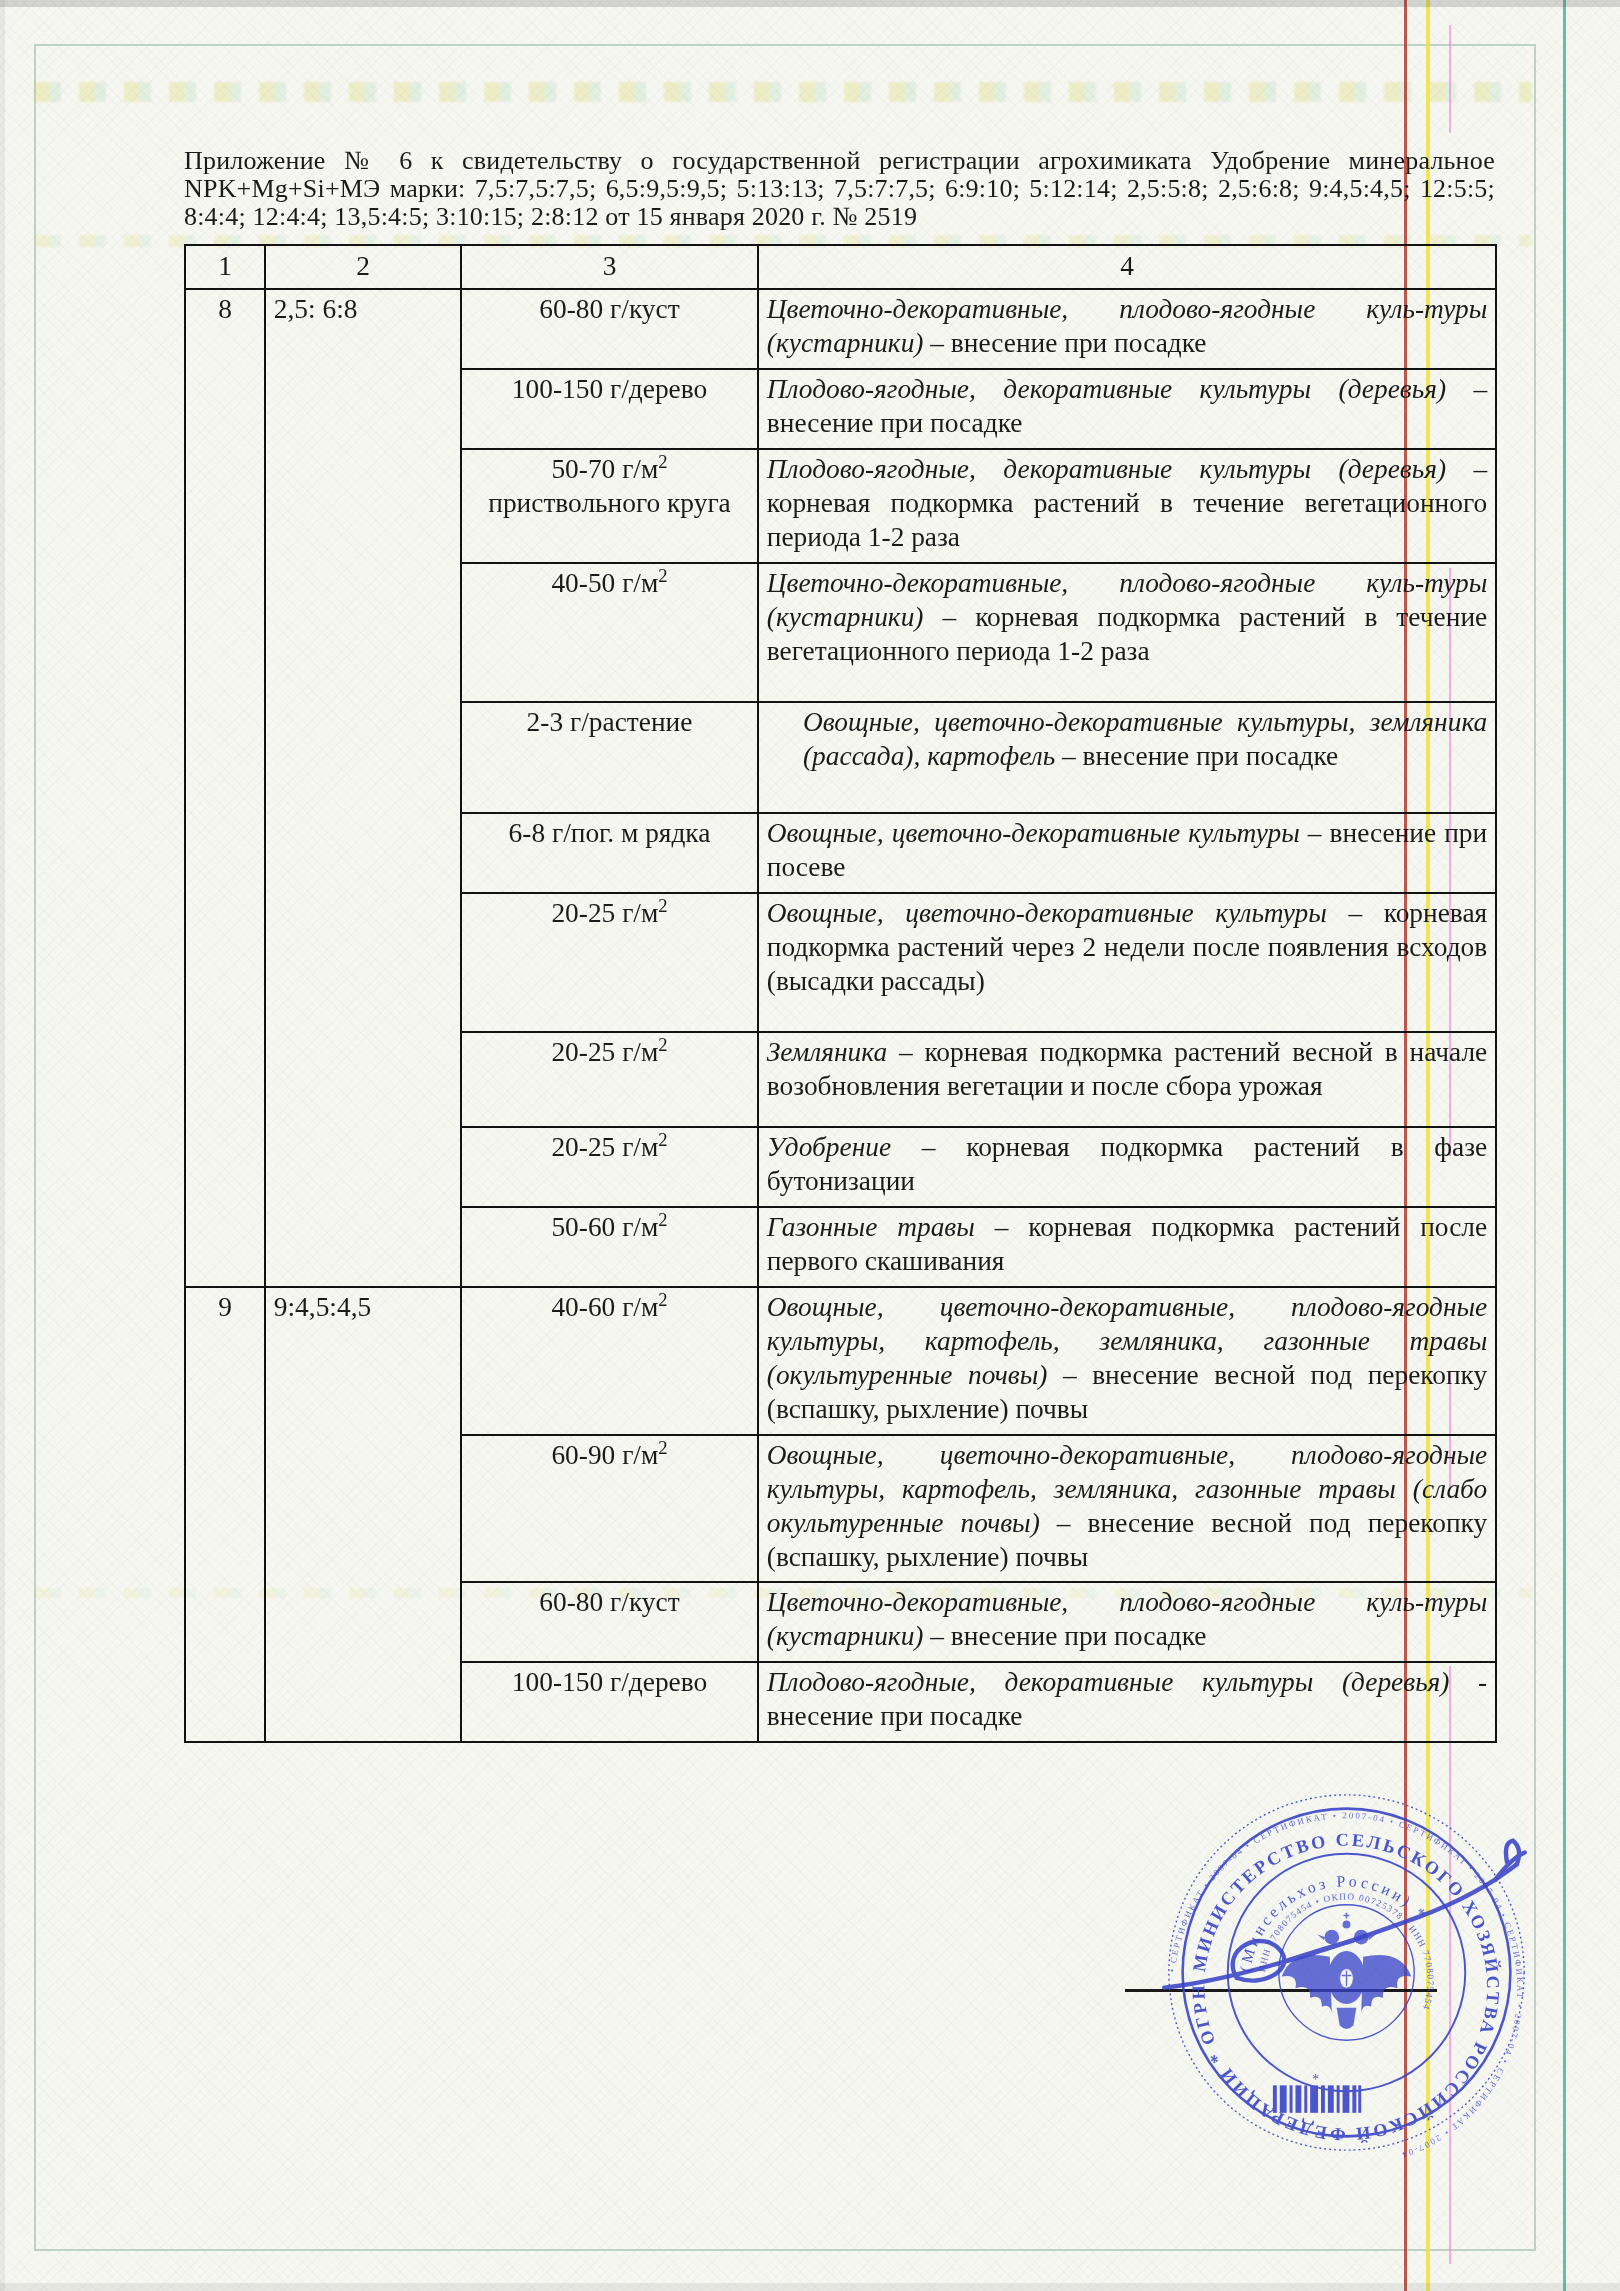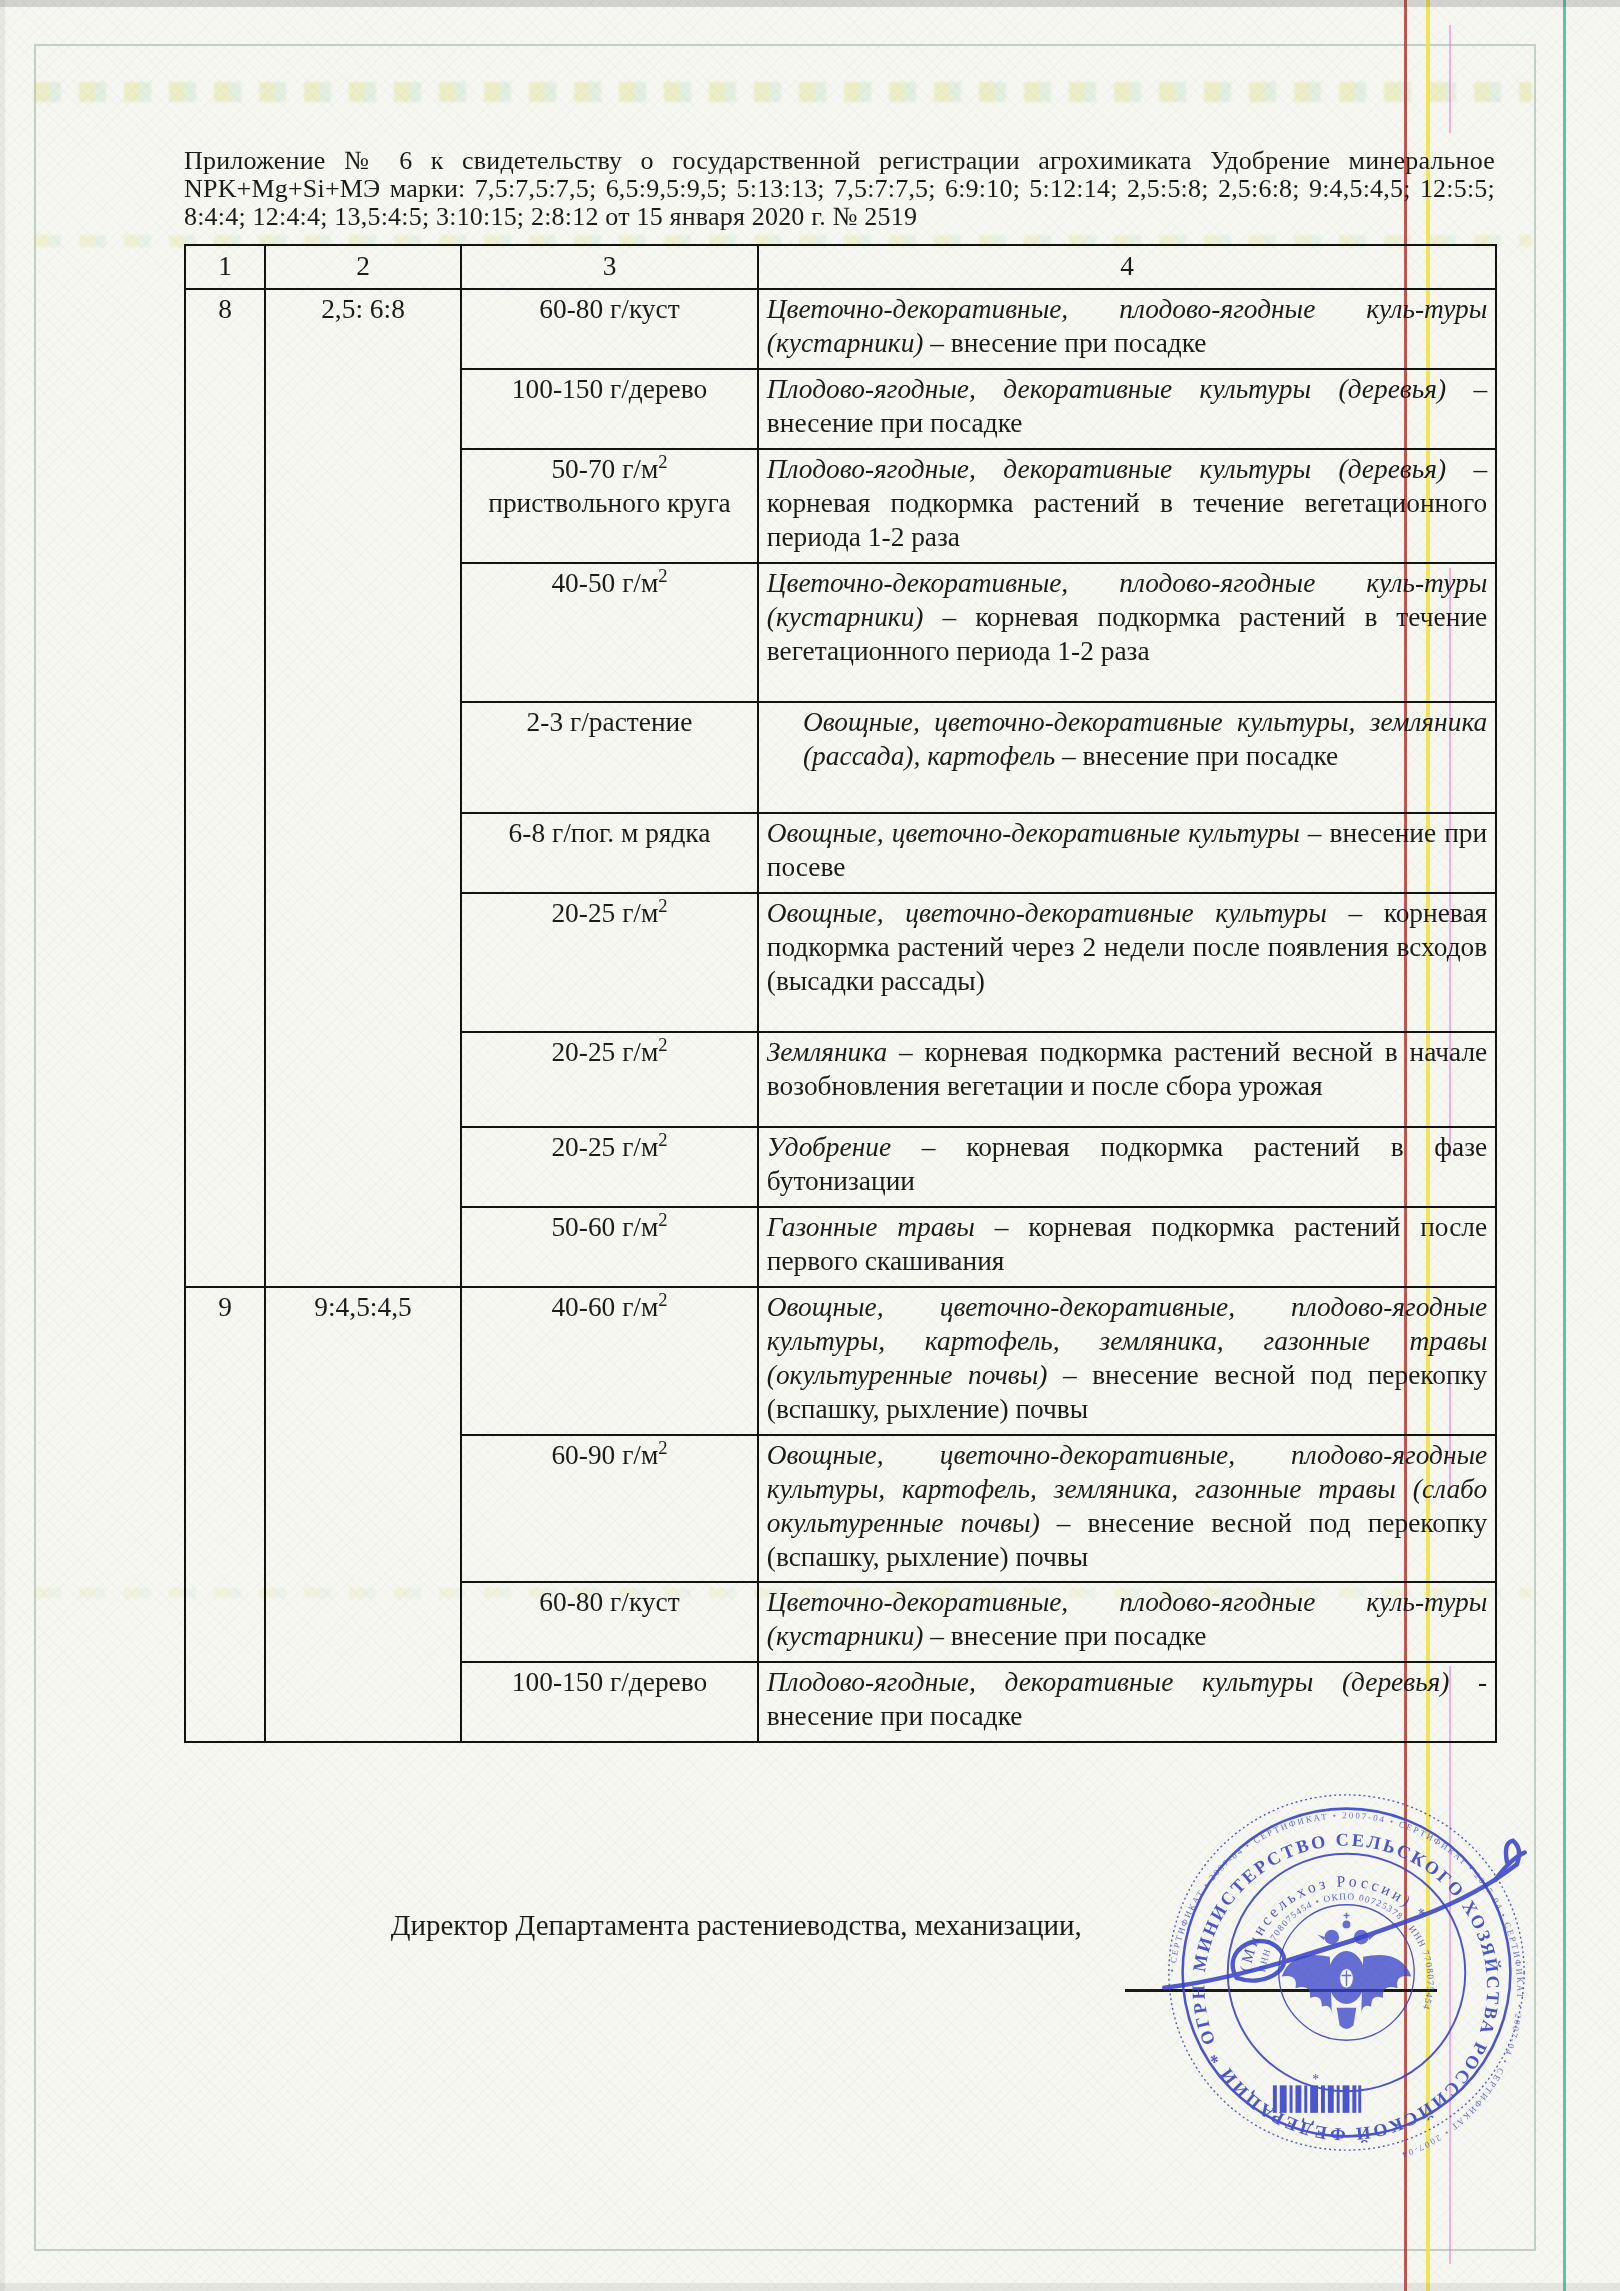--- a/index.html
+++ b/index.html
@@ -40,21 +40,21 @@
     letter-spacing:0.2px;
   }
   table.rates{
     border-collapse:collapse;width:1311px;table-layout:fixed;
     border:2.9px solid #121212;
     font-size:27.4px;line-height:34px;
   }
   table.rates td{border:2px solid #121212;vertical-align:top;padding:2px 7.8px 7.8px 7.8px;}
   tr.head td{text-align:center;padding:2.9px 0 5.9px 0;border-bottom:2.9px solid #121212;}
   td.c-num{text-align:center;}
-  td.c-ratio{text-align:center;}
+  td.c-ratio{text-align:left;}
   td.c-dose{text-align:center;padding-top:2.9px;}
   td.c-desc{text-align:justify;padding:2.9px 11.8px 9.8px 13.7px;}
   td.c-desc .crops{font-style:italic;}
   .dose-sup{font-size:18.6px;vertical-align:super;line-height:0;}
   .dose-note{}
   
   .sig{
     position:absolute;left:377px;top:1905px;width:882px;
     font-size:29px;line-height:40px;
   }
@@ -157,21 +157,20 @@
         </tr>
         <tr>
           <td class="c-dose"><span>100-150 г/дерево</span></td>
           <td class="c-desc"><span class="crops">Плодово-ягодные, декоративные культуры (деревья)</span> - <span>внесение при посадке</span></td>
         </tr>
       </tbody>
   </table>
 </div>
 
 <div class="sig">
-  <div class="l1">Директор Департамента растениеводства, механизации,</div>
 </div>
 <div class="sig-rule"></div>
 
 <div class="stamp-wrap">
   <svg width="369" height="369" viewBox="0 0 376 376" style="opacity:.9">
     <g fill="none" stroke="var(--stamp_blue,#3945c9)">
       <circle cx="188" cy="188" r="181" stroke-width="1.4" stroke-dasharray="2 3"></circle>
       <circle cx="188" cy="188" r="167" stroke-width="2.6"></circle>
       <circle cx="188" cy="188" r="121" stroke-width="2"></circle>
       <circle cx="188" cy="188" r="69" stroke-width="1.4"></circle>

